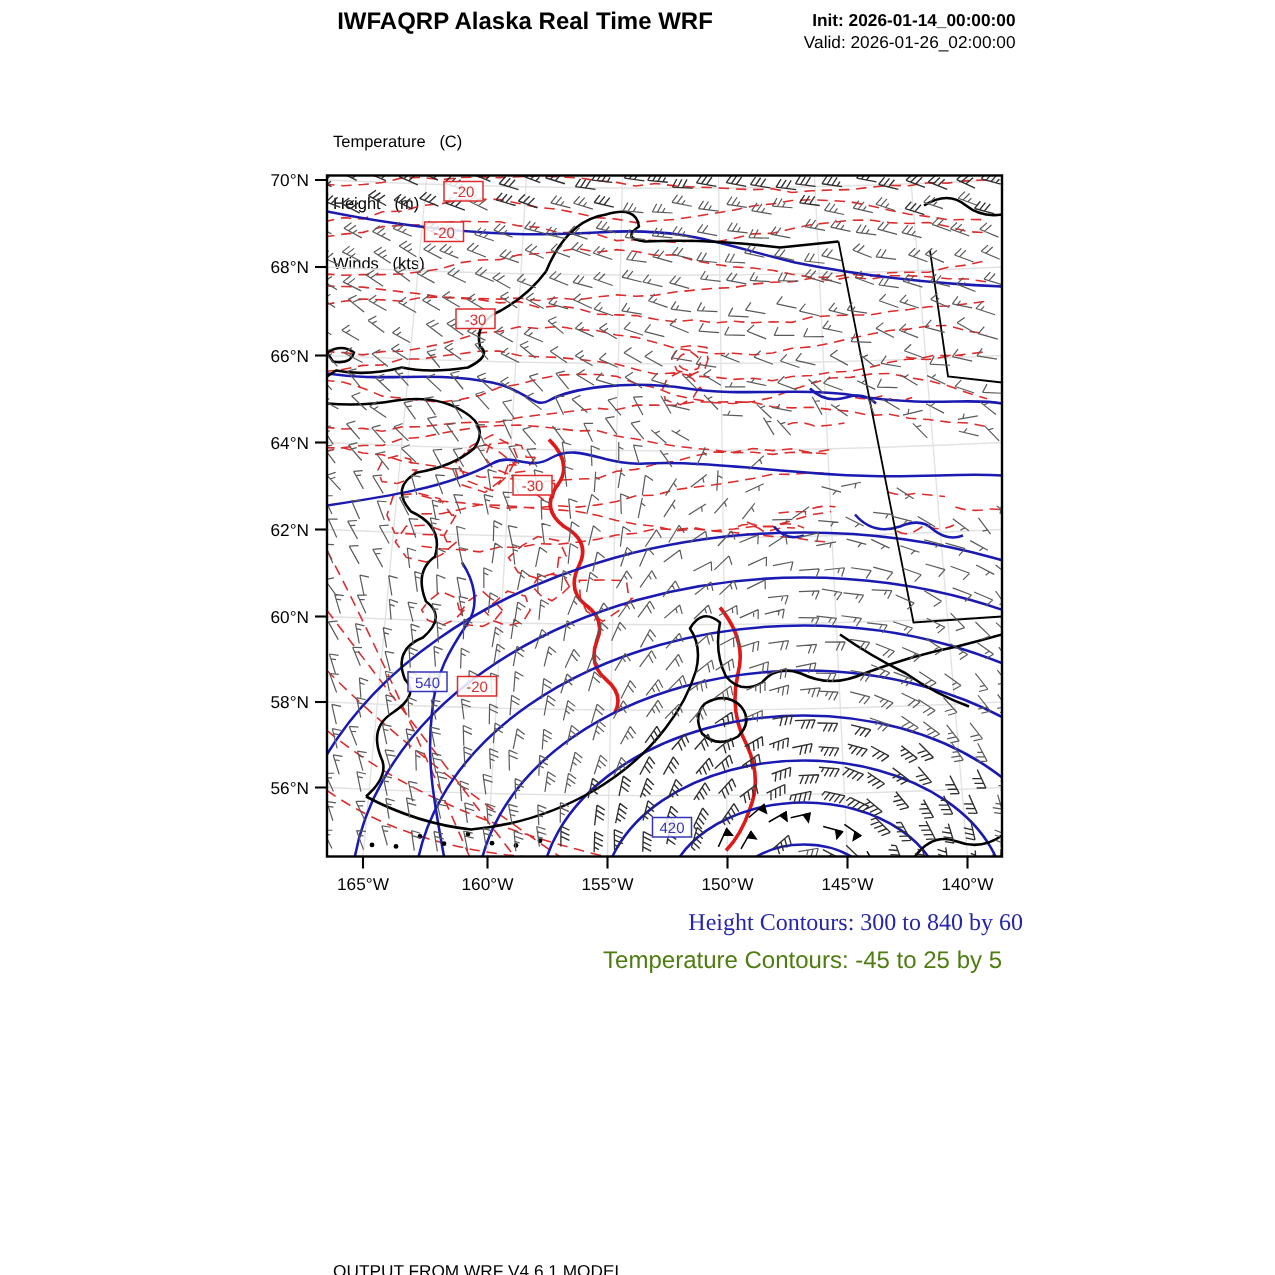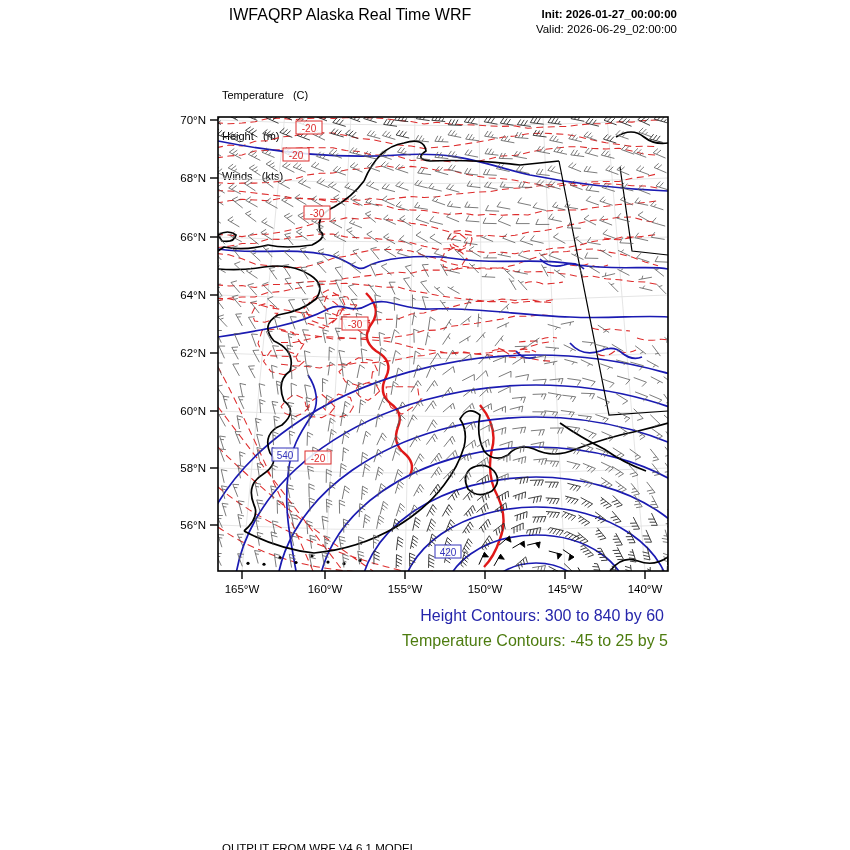--- a/index.html
+++ b/index.html
@@ -1,35 +1,35 @@
 <!DOCTYPE html>
 <html><head>
 <meta charset="utf-8">
 <style>
   html,body{margin:0;padding:0;}
   body{width:850px;height:850px;position:relative;background:#ffffff;
        font-family:"Liberation Sans", sans-serif;color:#000;overflow:hidden;}
   .abs{position:absolute;}
-  #page-title{top:6px;left:350px;transform:translateX(-50%);font-size:16px;font-weight:normal;white-space:nowrap;}
+  #page-title{top:6px;left:350px;transform:translateX(-50%);font-size:16px;font-weight:bold;white-space:nowrap;}
   #run-info{top:7px;right:173px;text-align:right;font-size:11.5px;line-height:15px;}
   #run-info .init{font-weight:bold;}
   #legend{top:62px;left:222px;font-size:11px;line-height:13.5px;white-space:pre;}
   #caption-height{top:607px;}
   #caption-temp{top:632px;}
   #footer{left:222px;top:812px;font-size:11.5px;line-height:14.5px;white-space:pre;}
   svg text{font-family:"Liberation Sans", sans-serif;}
 </style>
 </head>
 <body>
 
 <div class="abs" id="page-title">IWFAQRP Alaska Real Time WRF</div>
 
 <div class="abs" id="run-info">
-  <div class="init">Init: 2026-01-27_00:00:00</div>
-  <div class="valid">Valid: 2026-06-29_02:00:00</div>
+  <div class="init">Init: 2026-01-14_00:00:00</div>
+  <div class="valid">Valid: 2026-01-26_02:00:00</div>
 </div>
 
 <div class="abs" id="legend">
   <div>Temperature   (C)</div>
   <div>Height   (m)</div>
   <div>Winds   (kts)</div>
 </div>
 
 <svg id="map-svg" class="abs" style="left:168px;top:107px" width="512" height="500" viewBox="-50 -10 512 500">
     <defs>
@@ -158,19 +158,19 @@
       <text x="-12" y="240" text-anchor="end" font-size="11.5px" fill="#000">62°N</text>
       <line x1="-8" y1="294" x2="0" y2="294" stroke="#000" stroke-width="1.4"></line>
       <text x="-12" y="298" text-anchor="end" font-size="11.5px" fill="#000">60°N</text>
       <line x1="-8" y1="351" x2="0" y2="351" stroke="#000" stroke-width="1.4"></line>
       <text x="-12" y="355" text-anchor="end" font-size="11.5px" fill="#000">58°N</text>
       <line x1="-8" y1="408" x2="0" y2="408" stroke="#000" stroke-width="1.4"></line>
       <text x="-12" y="412" text-anchor="end" font-size="11.5px" fill="#000">56°N</text>
     </g>
   </svg>
 
-<div class="abs" id="caption-height" style="right: 186px; color: rgb(38, 38, 171);">Height Contours: 300 to 840 by 60</div>
+<div class="abs" id="caption-height" style="right: 168px; color: rgb(38, 38, 171); font-family: Liberation Serif, serif;">Height Contours: 300 to 840 by 60</div>
 <div class="abs" id="caption-temp" style="right: 182px; color: #4d7c0f;">Temperature Contours: -45 to 25 by 5</div>
 
 <div class="abs" id="footer">
   <div>OUTPUT FROM WRF V4.6.1 MODEL</div>
   
 </div>
 
 </body></html>

